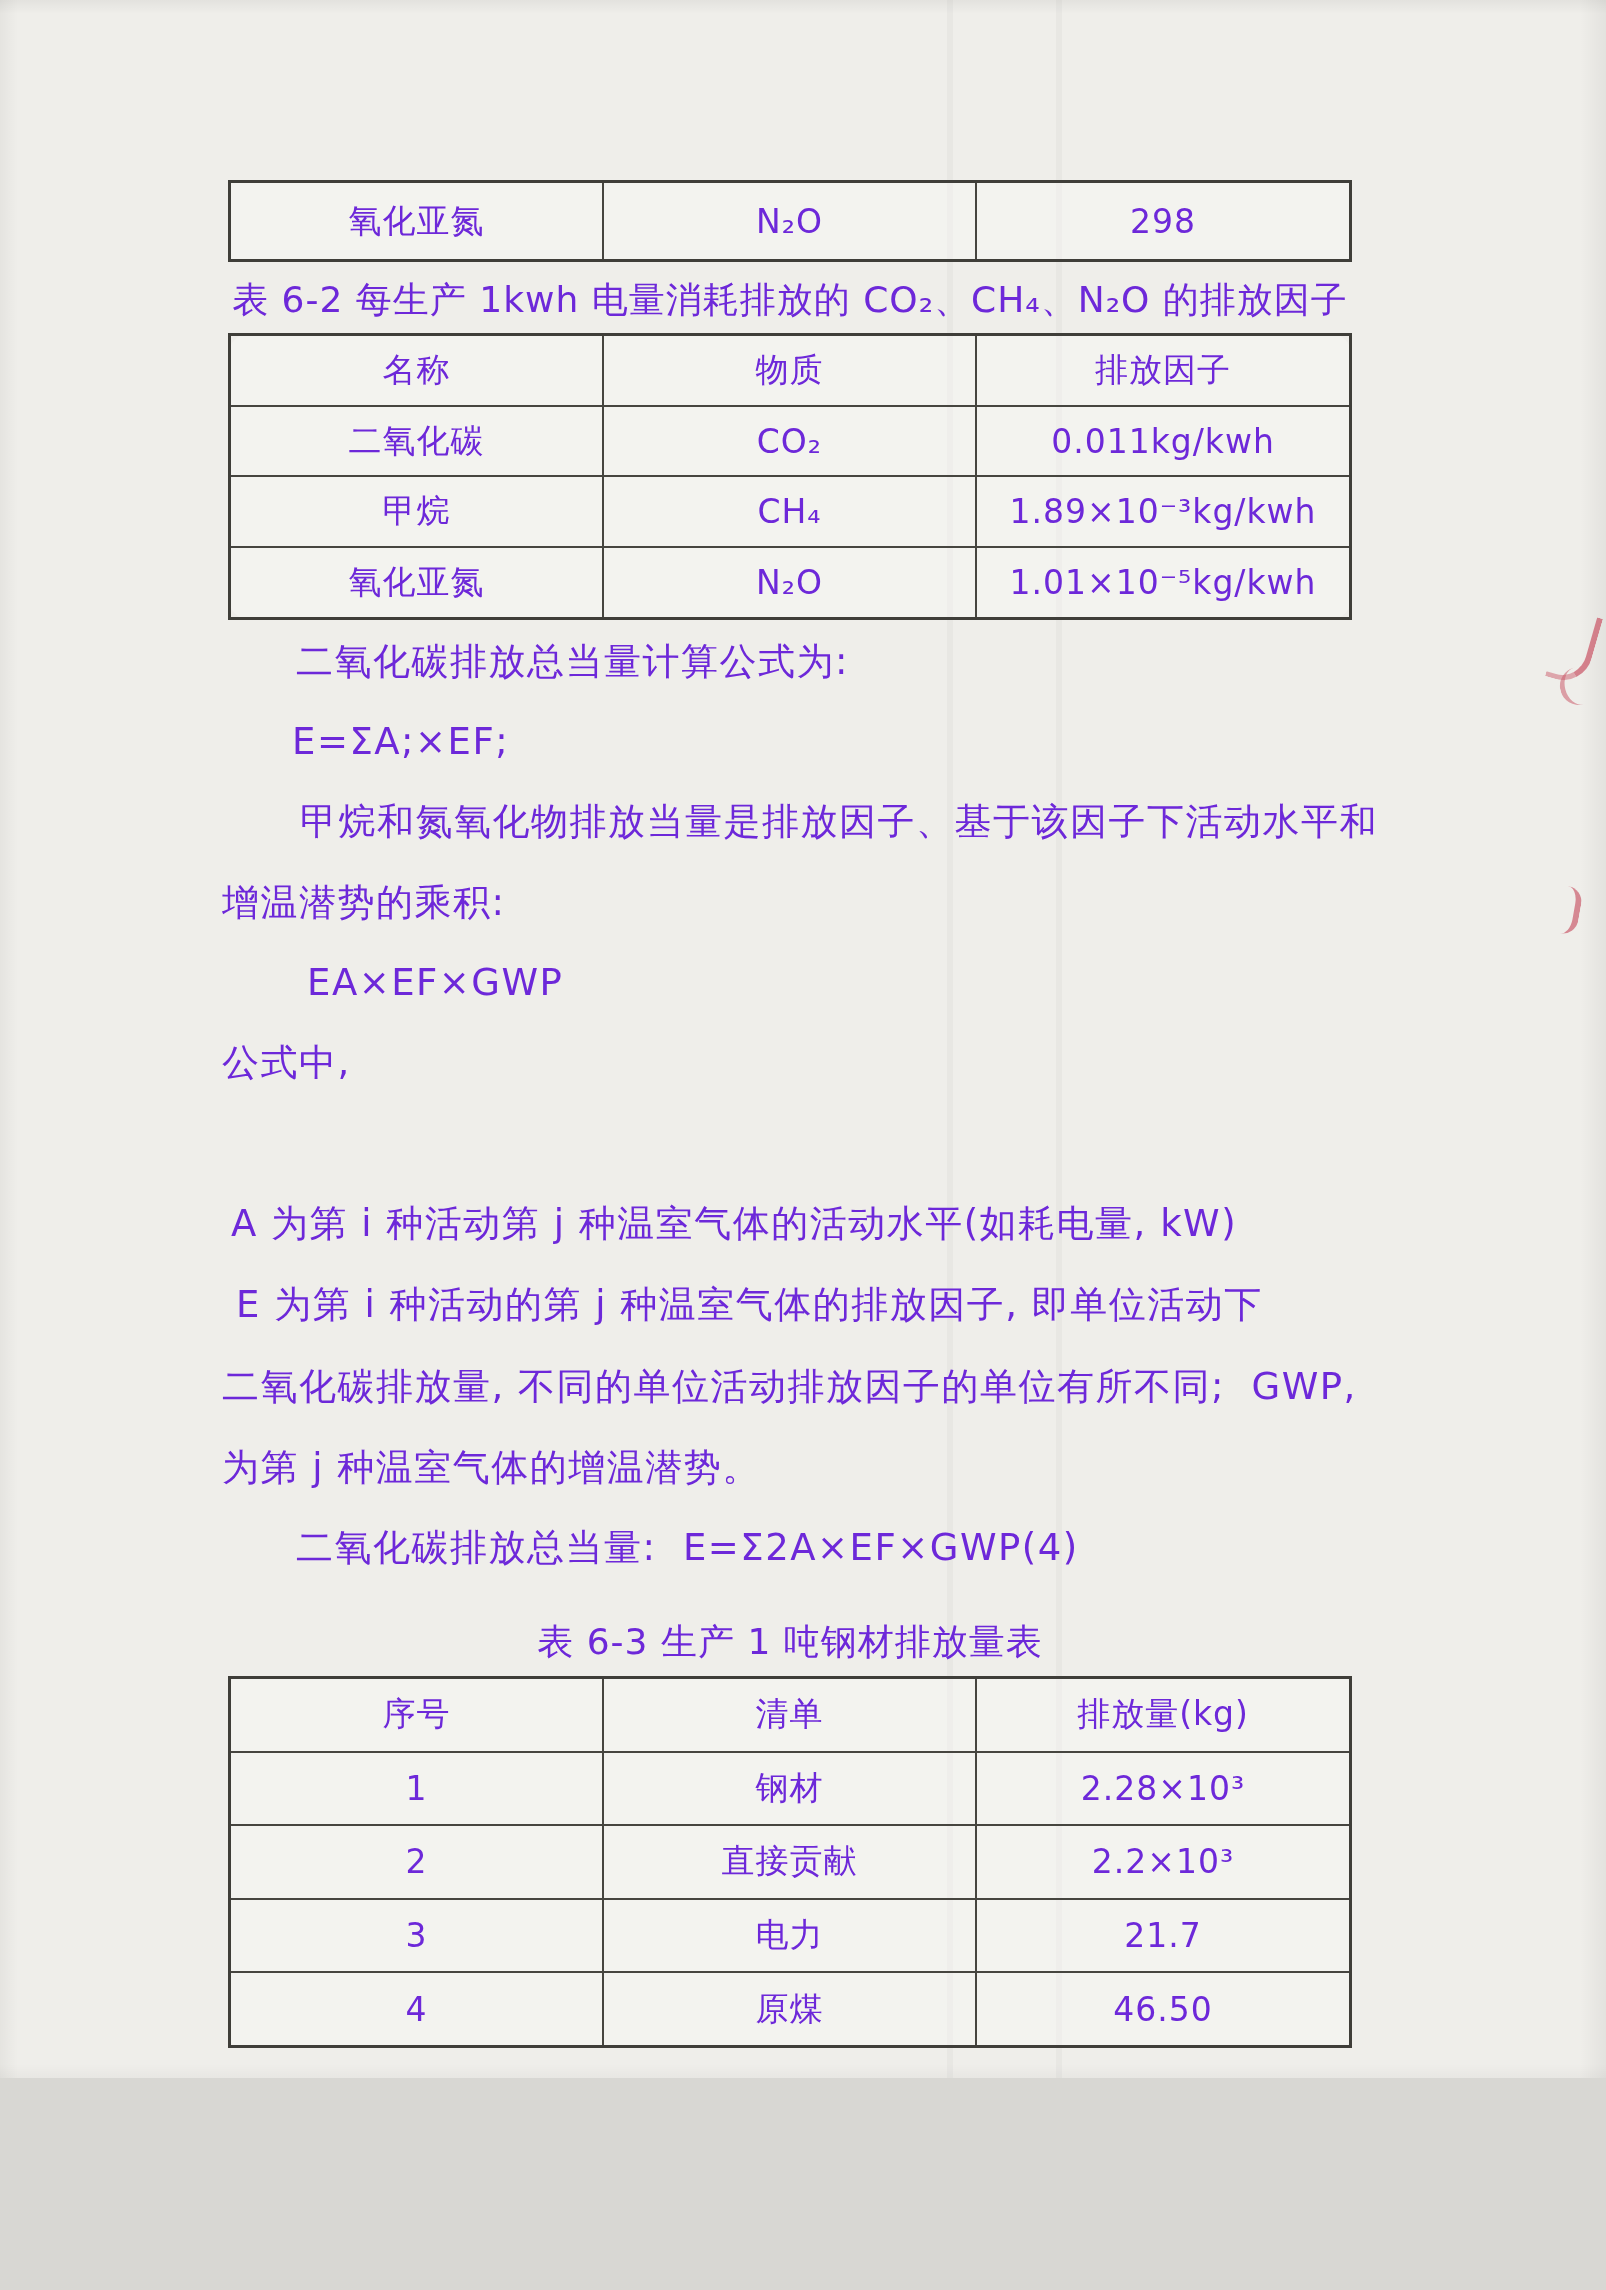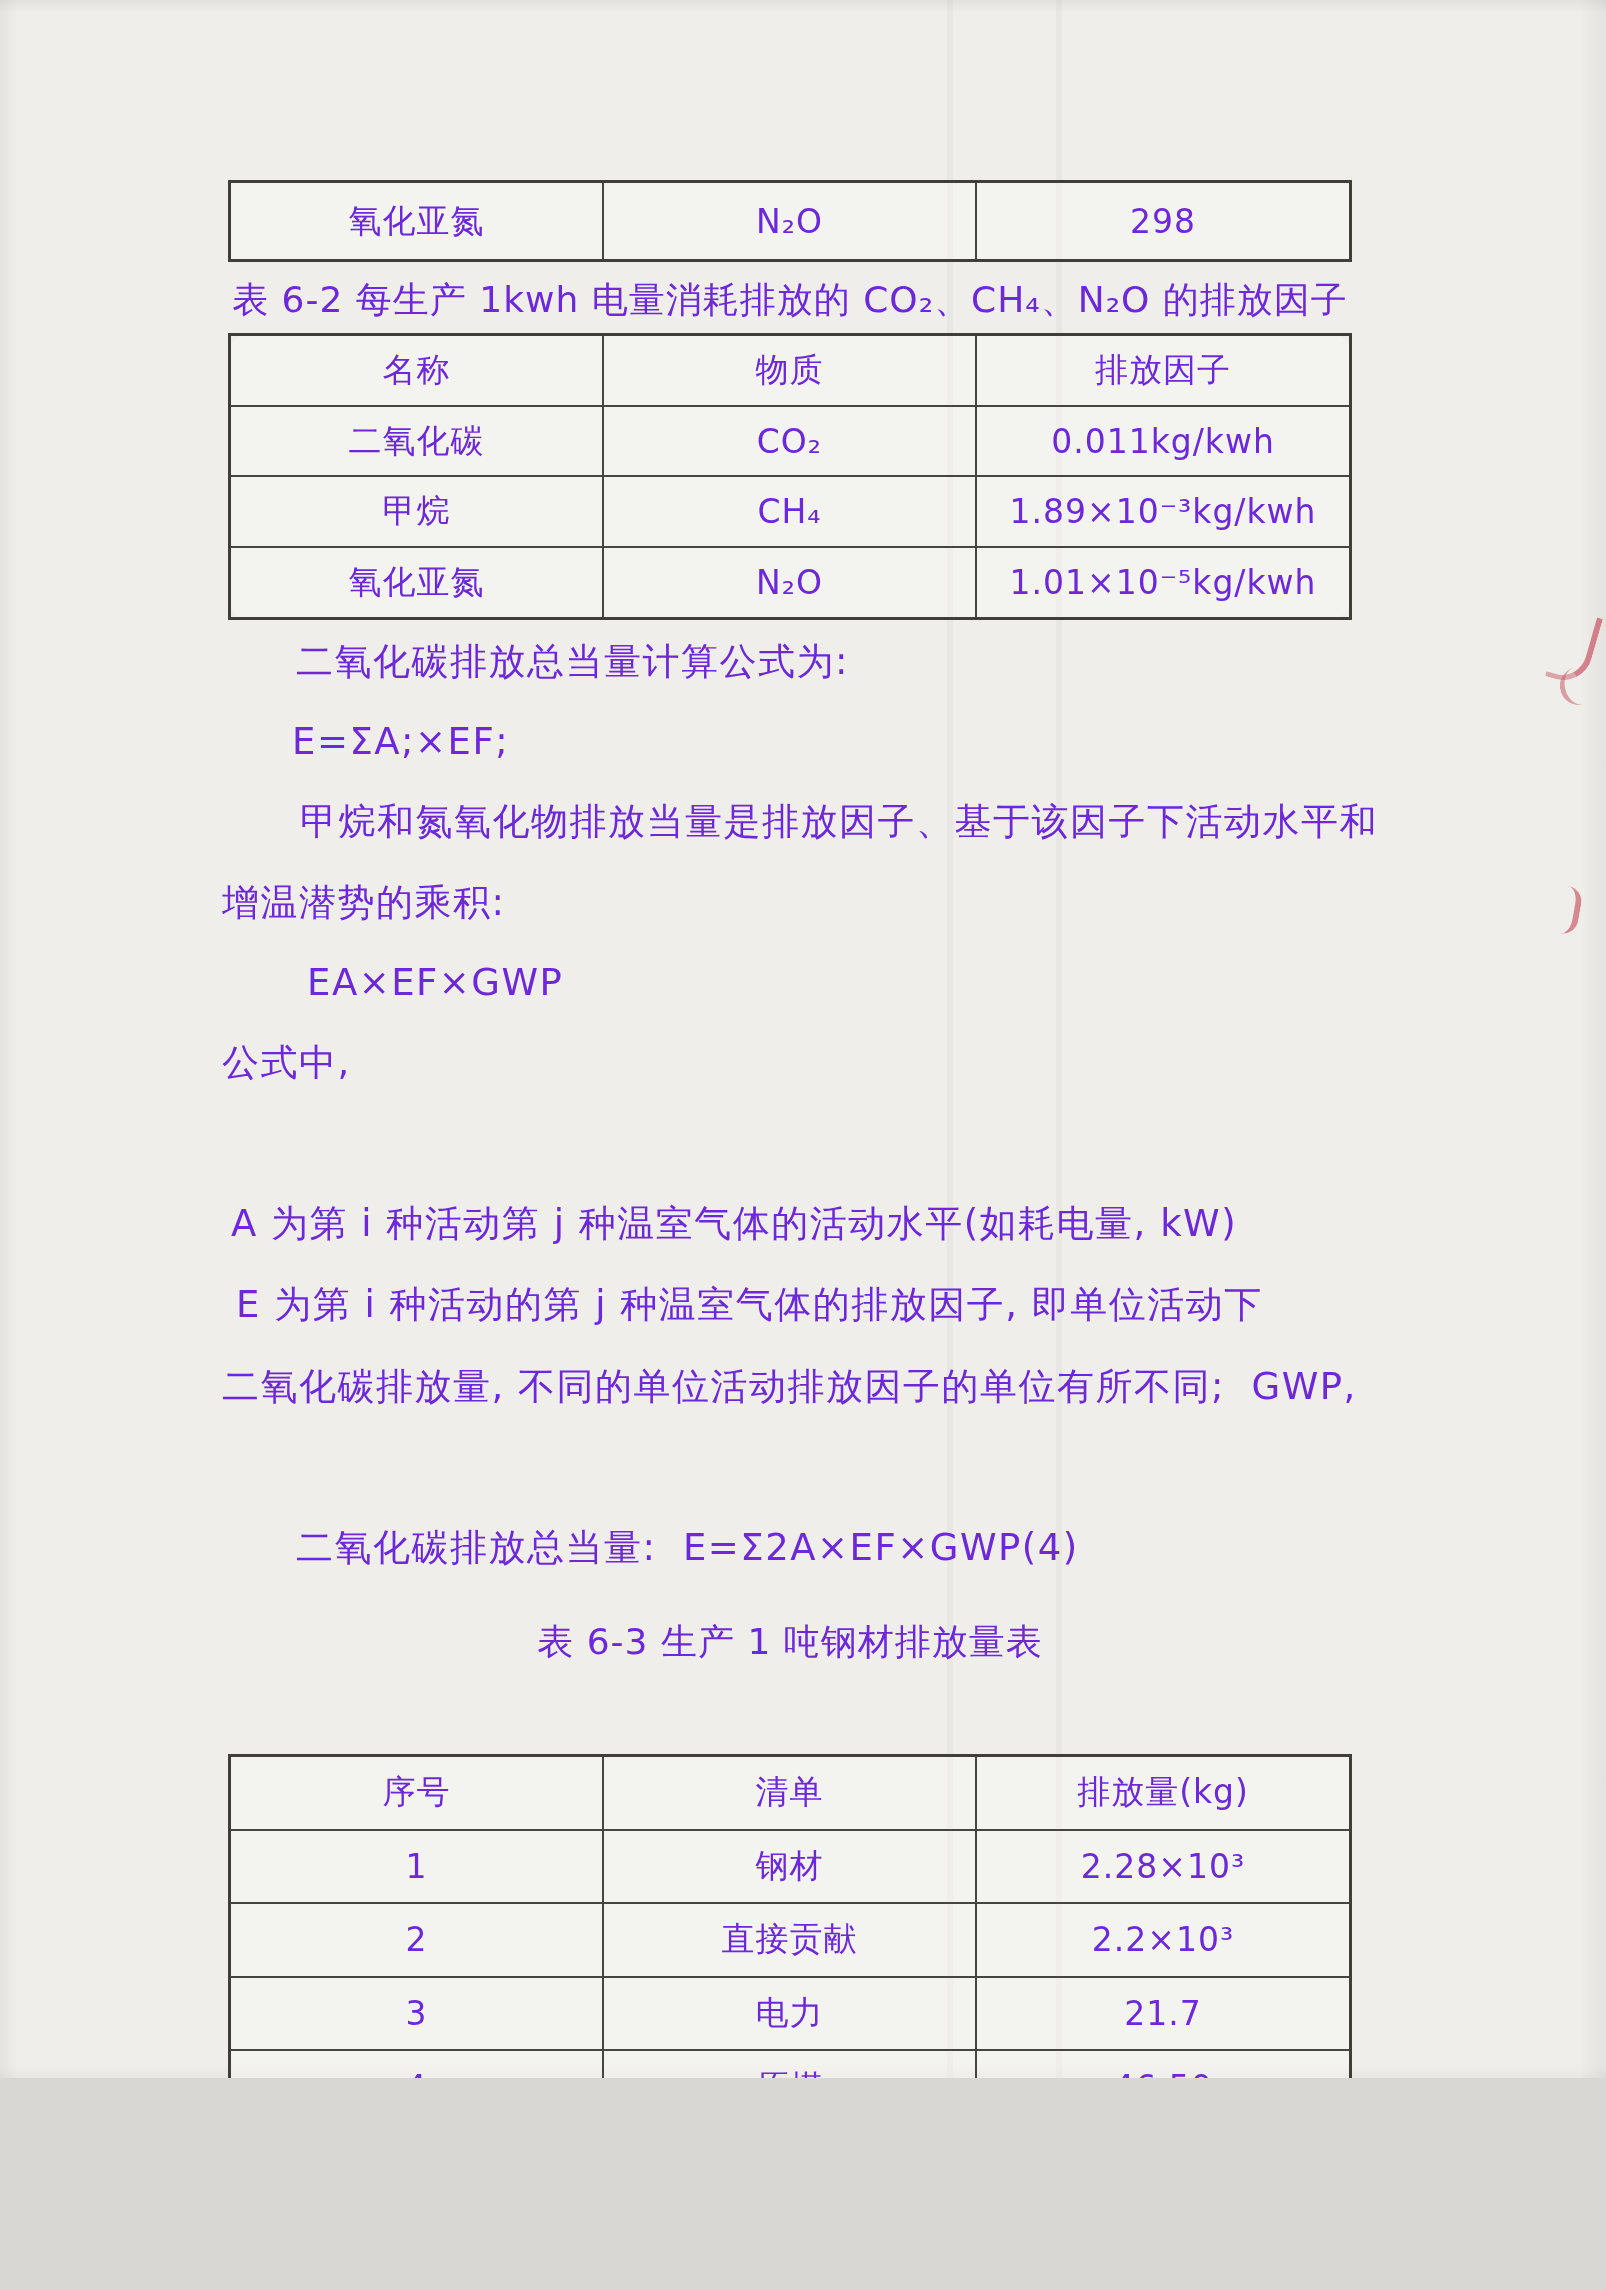--- a/index.html
+++ b/index.html
@@ -35,21 +35,21 @@
     text-align:center;
     vertical-align:middle;
     font-size:33px;
     letter-spacing:1px;
     padding:0;
     white-space:pre;
   }
   .doc-table{border:3px solid #3f3e39;}
   .t-partial{top:180px;left:228px;width:1124px;height:82px;}
   .t62{top:333px;left:228px;width:1124px;height:287px;border-radius:23px;}
-  .t63{top:1754px;left:228px;width:1124px;height:372px;border-radius:13px;}
+  .t63{top:1676px;left:228px;width:1124px;height:372px;border-radius:13px;}
   col.c1{width:33.3%;} col.c2{width:33.3%;} col.c3{width:33.4%;}
 
   .caption{
     position:absolute;left:228px;width:1124px;
     text-align:center;font-size:36px;letter-spacing:1px;white-space:pre;
   }
   .cap62{top:276px;}
   .cap63{top:1618px;}
 
   .line{
@@ -138,20 +138,21 @@
 
   <div class="line l0">二氧化碳排放总当量计算公式为:</div>
   <div class="line l1">E=ΣA;×EF;</div>
   <div class="line l2">甲烷和氮氧化物排放当量是排放因子、基于该因子下活动水平和</div>
   <div class="line l3">增温潜势的乘积:</div>
   <div class="line l4">EA×EF×GWP</div>
   <div class="line l5">公式中,</div>
   <div class="line l7">A 为第 i 种活动第 j 种温室气体的活动水平(如耗电量, kW)</div>
   <div class="line l8">E 为第 i 种活动的第 j 种温室气体的排放因子, 即单位活动下</div>
   <div class="line l9">二氧化碳排放量, 不同的单位活动排放因子的单位有所不同;  GWP,</div>
+  <div class="line l10">为第 j 种温室气体的增温潜势。</div>
   <div class="line l11">二氧化碳排放总当量:  E=Σ2A×EF×GWP(4)</div>
 
   <div class="caption cap63">表 6-3 生产 1 吨钢材排放量表</div>
 
   <table class="doc-table t63">
     <colgroup>
         <col class="c1">
         <col class="c2">
         <col class="c3">
       </colgroup>

